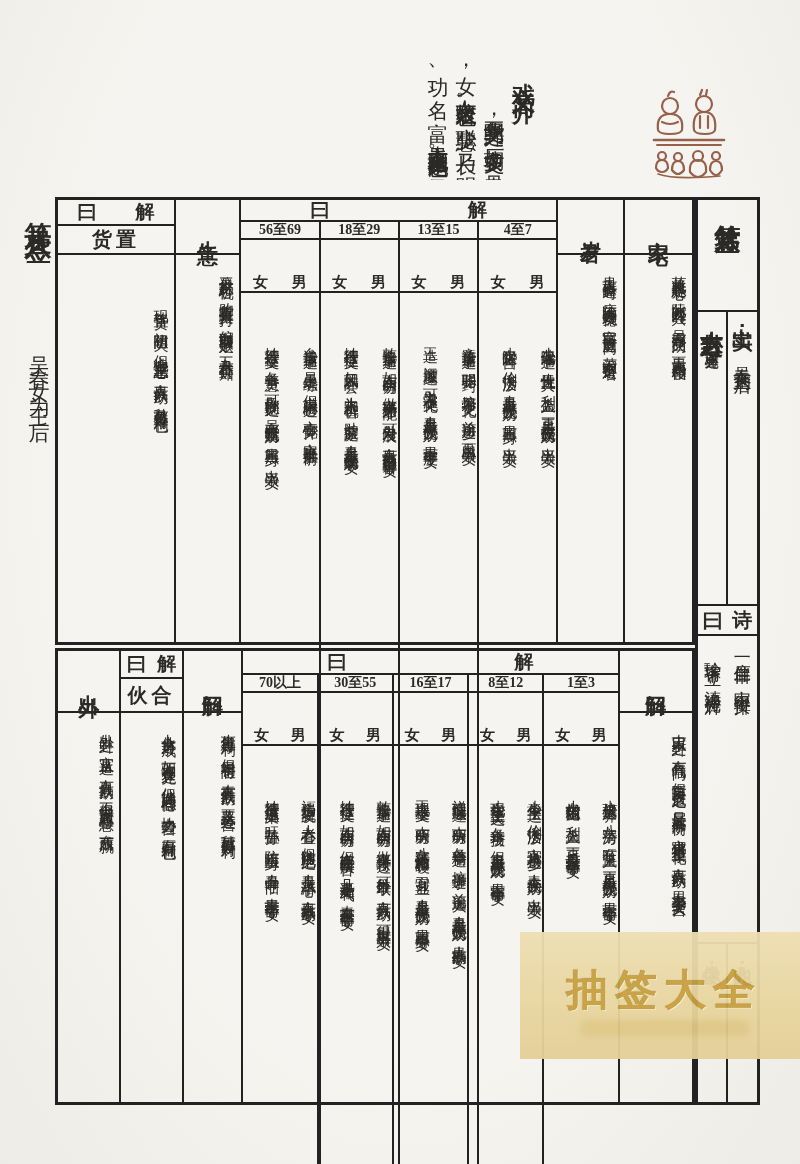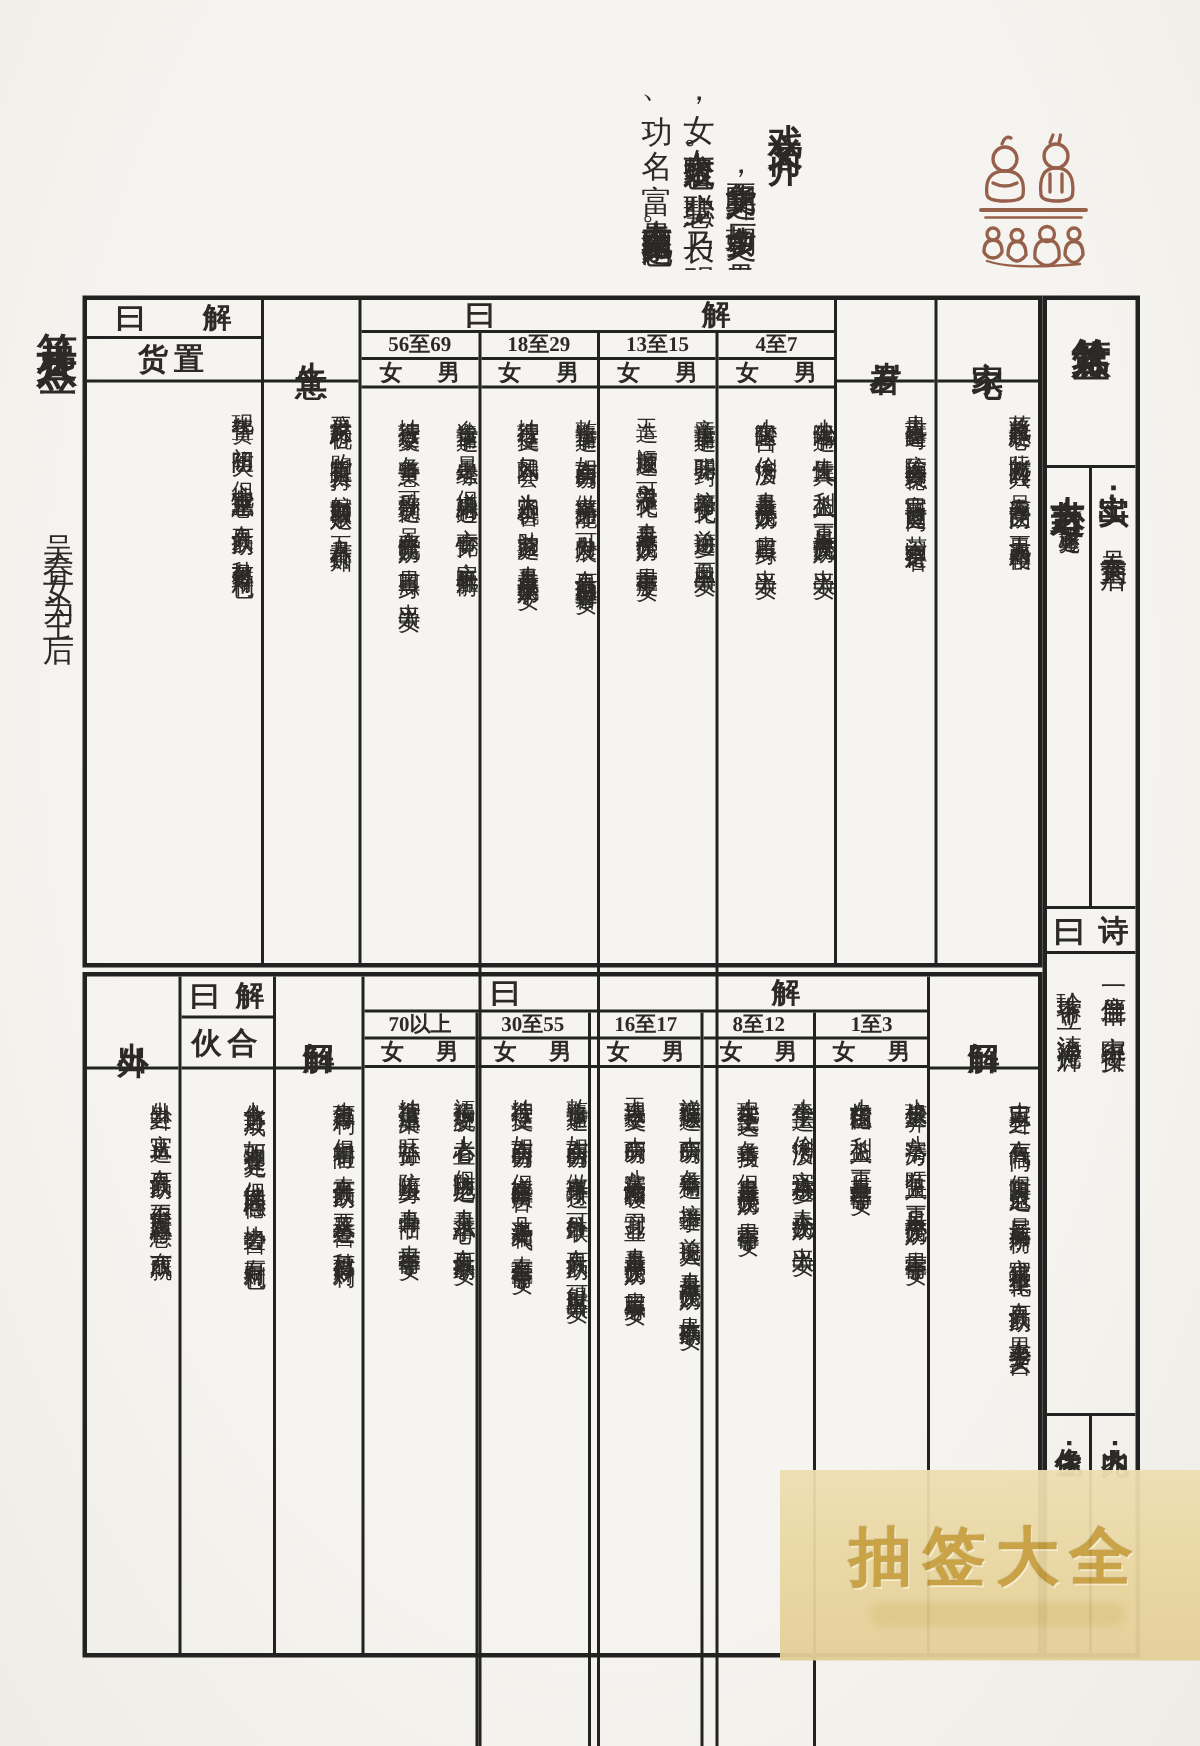--- a/index.html
+++ b/index.html
@@ -16,21 +16,21 @@
   
   .lsb-no{position:absolute;left:20px;top:200px;font-size:27px;font-weight:600;letter-spacing:5px;}
   .lsb-story{position:absolute;left:25px;top:340px;font-size:21px;letter-spacing:13px;}
   
   .tbl{position:absolute;left:55px;width:640px;border:3px solid #222;display:flex;box-sizing:border-box;background:transparent;}
   .tbl-top{top:197px;height:448px;}
   .tbl-bot{top:648px;height:457px;}
   .col,.colgroup{box-sizing:border-box;border-left:2px solid #222;display:flex;flex-direction:column;}
   .tbl>.col:first-child,.tbl>.colgroup:first-child{border-left:none;}
   .group-cols{display:flex;flex:1;}
-  .group-cols .col{flex:1;border-left:2px solid #222;}
+  .group-cols .col{flex:1;border-left:2px solid #222;gap:34px;}
   .group-cols .col:first-child{border-left:none;}
   .span-head{border-bottom:2px solid #222;display:flex;justify-content:space-around;align-items:center;
              font-weight:700;font-size:19px;}
   .sub-head{border-bottom:2px solid #222;display:flex;justify-content:center;align-items:center;
             font-weight:700;font-size:20px;letter-spacing:4px;}
   .full-head{border-bottom:2px solid #222;display:flex;justify-content:center;align-items:center;
              font-weight:700;font-size:21px;}
   .full-head .vtext{letter-spacing:3px;}
   .age-head{border-bottom:2px solid #222;display:flex;justify-content:center;align-items:center;
             font-weight:700;font-size:14px;height:16px;}
@@ -60,21 +60,21 @@
   .rbox-verse{height:308px;display:flex;}
   .rbox-verse .vcol{width:50%;display:flex;justify-content:center;}
   .rbox-verse .vtext{font-size:17px;letter-spacing:2px;padding-top:12px;}
   .rbox-inner{flex:1;display:flex;}
   .rbox-inner .icol{width:50%;display:flex;justify-content:center;}
   .rbox-inner .icol.r{border-right:2px solid #222;box-sizing:border-box;}
   .rbox-inner .vtext{font-size:19px;font-weight:700;padding-top:6px;}
   
   .pageno{position:absolute;left:0;top:1118px;width:800px;text-align:center;font-size:21px;letter-spacing:1px;color:#333;}
   
-  .wm{position:absolute;left:520px;top:980px;width:280px;height:127px;z-index:6;
+  .wm{position:absolute;left:520px;top:932px;width:280px;height:127px;z-index:6;
       background:linear-gradient(180deg,#eedfb2 0%,#e9d6a0 55%,#e4cf96 100%);opacity:0.95;}
   .wm-text{position:absolute;left:46px;top:30px;font-size:42px;font-weight:700;letter-spacing:7px;
            color:#c79f3e;text-shadow:0 0 1px #8f7026, 1px 1px 0 #fdf3d2;}
   .wm-ghost{position:absolute;left:60px;top:88px;width:170px;height:16px;border-radius:8px;
             background:rgba(201,166,70,0.25);filter:blur(3px);}
 </style>
 </head>
 <body>
 
 <div class="page">

